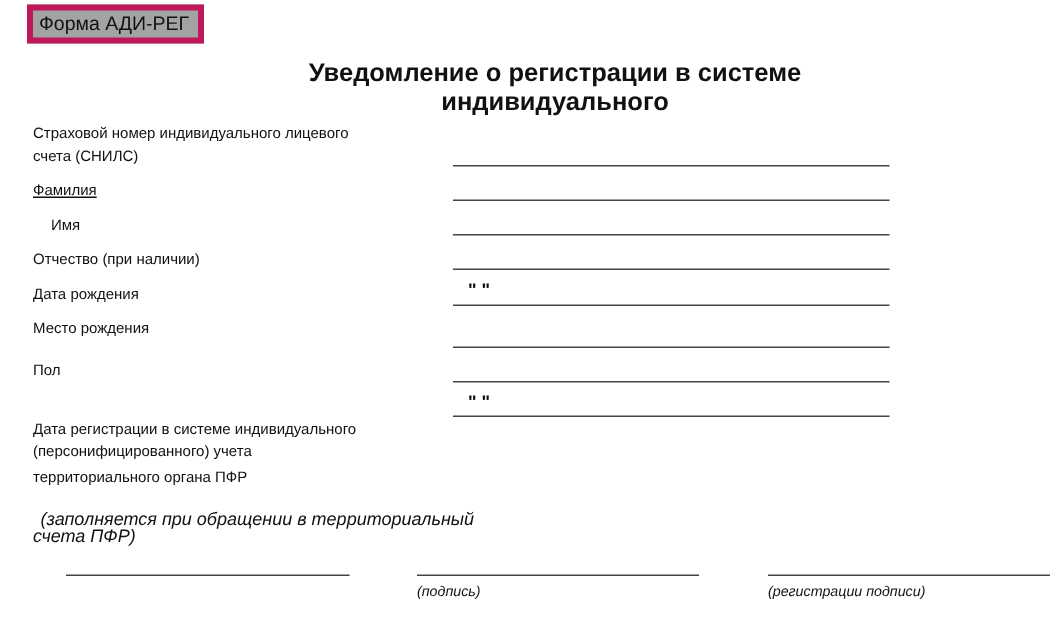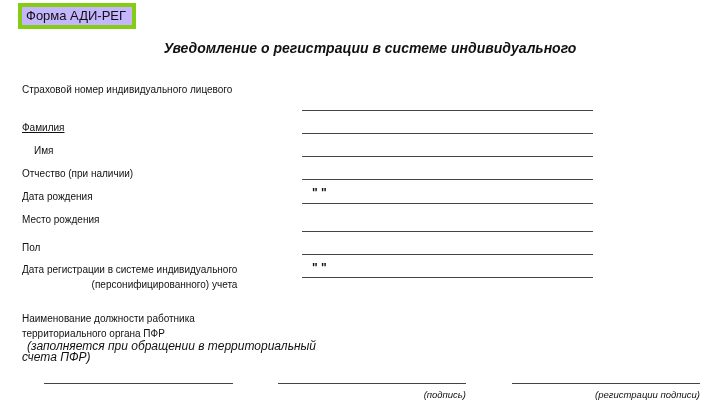--- a/index.html
+++ b/index.html
@@ -2,58 +2,59 @@
 <html><head>
 <meta charset="utf-8">
 <style>
   html, body { margin: 0; padding: 0; }
   body {
     width: 706px; height: 413px; background: #ffffff; position: relative; overflow: hidden;
     font-family: "Liberation Sans", sans-serif; color: #111;
   }
   .form-tag {
     position: absolute; left: 18px; top: 3px; width: 106px; height: 18px;
-    border: 4px solid #84cc16; background: #c4b5fd;
+    border: 4px solid #be185d; background: #a3a3a3;
     font-size: 13px; line-height: 18px; padding-left: 4px; box-sizing: content-box;
   }
   .title {
     position: absolute; left: 140px; top: 39px; width: 460px; text-align: center;
-    font-weight: bold; font-size: 14px; line-height: 19px; font-style: italic;
+    font-weight: bold; font-size: 17px; line-height: 19px;
   }
   .label {
     position: absolute; left: 22px; font-size: 10px; line-height: 15px; white-space: nowrap;
   }
   .line {
     position: absolute; left: 302px; width: 291px; height: 0;
     border-top: 1.5px solid #444;
   }
   .quotes {
     position: absolute; font-size: 12px; font-weight: bold; letter-spacing: 0;
   }
   .note {
     position: absolute; left: 22px; top: 341px; font-size: 12px; font-style: italic; line-height: 11px;
   }
   .sig-line {
     position: absolute; top: 383px; height: 0; border-top: 1.5px solid #444;
   }
   .sig-caption {
-    position: absolute; top: 389px; font-size: 9.5px; font-style: italic; text-align: right;
+    position: absolute; top: 389px; font-size: 9.5px; font-style: italic; text-align: left;
   }
 </style>
 </head>
 <body>
 
 <div class="form-tag">Форма АДИ-РЕГ</div>
 
 <div class="title">
   <div>Уведомление о регистрации в системе индивидуального</div>
 </div>
 
 <div class="label" style="top:82px;">
   <div>Страховой номер индивидуального лицевого</div>
+  <div>счета (СНИЛС)</div>
 </div>
 <div class="line" style="top:110px;"></div>
 
 <div class="label" style="top:120px;text-decoration:underline;">Фамилия</div>
 <div class="line" style="top:133px;"></div>
 
 <div class="label" style="top:143px;margin-left:12px;">Имя</div>
 <div class="line" style="top:156px;"></div>
 
 <div class="label" style="top:166px;">Отчество (при наличии)</div>
@@ -62,29 +63,28 @@
 <div class="label" style="top:189px;">Дата рождения</div>
 <div class="quotes" style="left:312px; top:186px;">"   "</div>
 <div class="line" style="top:203px;"></div>
 
 <div class="label" style="top:212px;">Место рождения</div>
 <div class="line" style="top:231px;"></div>
 
 <div class="label" style="top:240px;">Пол</div>
 <div class="line" style="top:254px;"></div>
 
-<div class="label" style="top:262px;text-align:right;">
+<div class="label" style="top:279px;">
   <div>Дата регистрации в системе индивидуального</div>
   <div>(персонифицированного) учета</div>
 </div>
 <div class="quotes" style="left:312px; top:261px;">"   "</div>
 <div class="line" style="top:277px;"></div>
 
 <div class="label" style="top:311px;">
-  <div>Наименование должности работника</div>
   <div>территориального органа ПФР</div>
 </div>
 <div class="note">
   <div style="padding-left:5px;">(заполняется при обращении в территориальный</div>
   <div>счета ПФР)</div>
 </div>
 
 <div class="sig-line" style="left:44px; width:189px;"></div>
 <div class="sig-line" style="left:278px; width:188px;"></div>
 <div class="sig-caption" style="left:278px; width:188px;">(подпись)</div>

